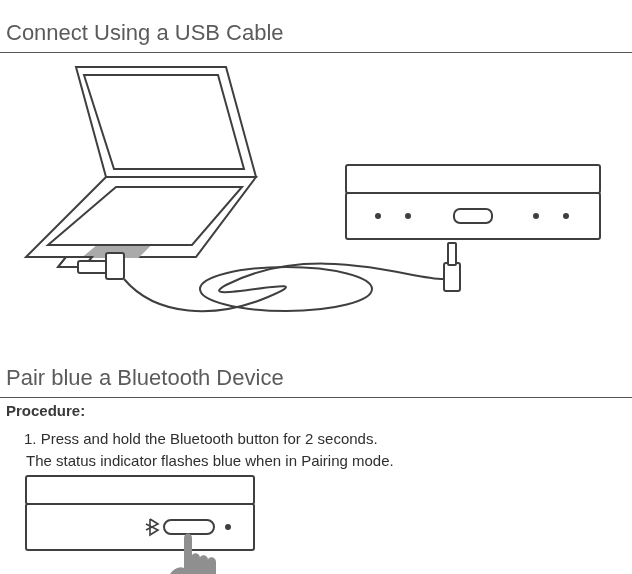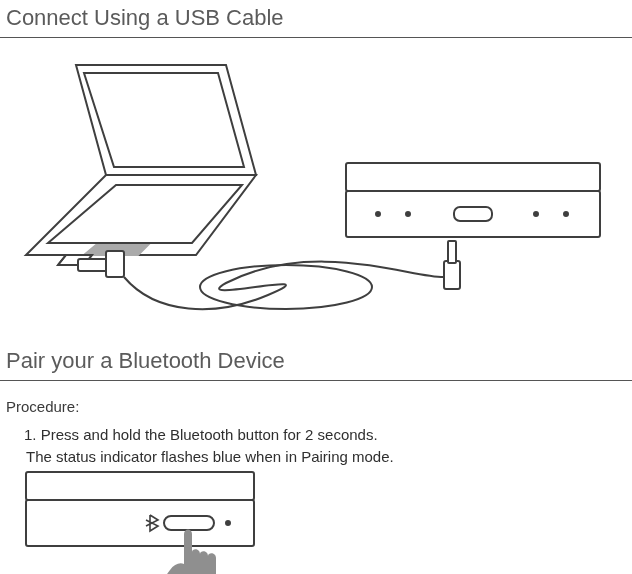--- a/index.html
+++ b/index.html
@@ -8,32 +8,32 @@
     background: #fff;
     color: #3a3a3a;
     width: 632px;
     height: 574px;
     padding: 0;
   }
   .section-title {
     font-size: 22px;
     font-weight: 400;
     color: #5b5b5b;
-    padding: 5px 6px 6px 6px;
+    padding: 20px 6px 6px 6px;
     border-bottom: 1px solid #555;
-    margin-bottom: 17px;
+    margin-bottom: 4px;
   }
   .figure-usb {
     width: 620px;
     height: 268px;
     margin: 0 6px 20px 6px;
   }
   .figure-usb svg { width: 100%; height: 100%; }
   .procedure-label {
-    font-weight: 400;
+    font-weight: 700;
     color: #3a3a3a;
     padding: 0 6px 10px 6px;
     font-size: 15px;
   }
   .steps-row {
     display: flex;
     gap: 0;
     padding: 0 24px;
     flex-direction: column;
   }
@@ -105,21 +105,21 @@
                C 310 182, 410 225, 440 222"></path>
 
       <ellipse cx="280" cy="232" rx="86" ry="22"></ellipse>
 
       <rect x="438" y="206" width="16" height="28" rx="2" fill="#fff"></rect>
       <rect x="442" y="186" width="8" height="22" rx="1" fill="#fff"></rect>
     </g>
   </svg>
 </div>
 
-<div class="section-title">Pair your a Bluetooth Device</div>
+<div class="section-title">Pair blue a Bluetooth Device</div>
 
 <div class="procedure-label">Procedure:</div>
 
 <div class="steps-row">
   <div class="steps">
     <div class="step">
       <span>1.</span>
       <span class="step-text">Press and hold the Bluetooth button for 2 seconds.</span>
       <div class="indent">The status indicator flashes blue when in Pairing mode.</div>
     </div>

